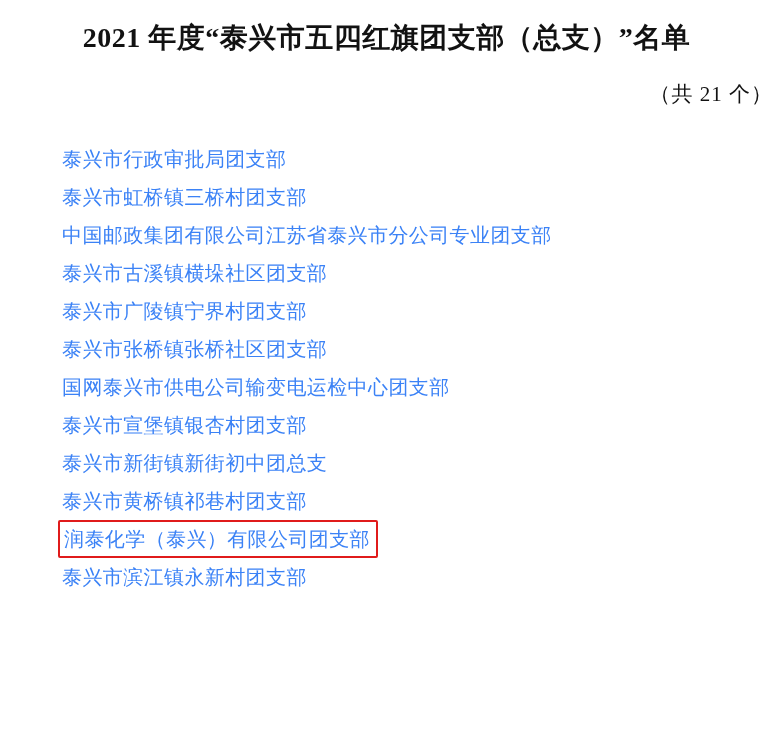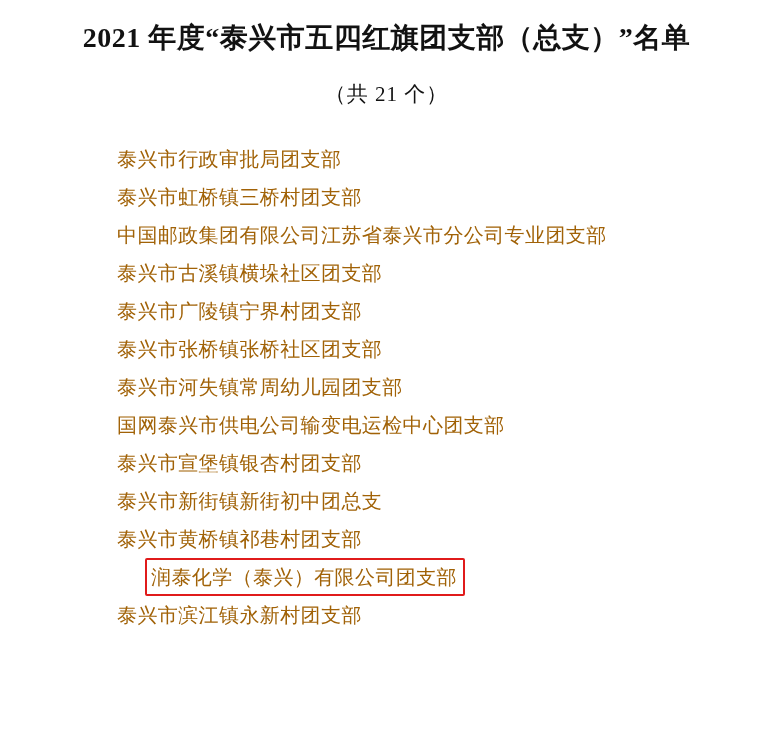--- a/index.html
+++ b/index.html
@@ -28,44 +28,43 @@
     text-align: center;
     line-height: 1.42;
     letter-spacing: 0.5px;
     margin: 0;
     padding: 18px 78px 0 78px;
     color: #121212;
   }
   .doc-subtitle {
     font-family: "Liberation Serif", serif;
     font-size: 21px;
-    text-align: center;
+    text-align: right;
     margin: 0;
     padding-top: 22px;
     letter-spacing: 1px;
     color: #121212;
   }
   .list {
     margin: 0;
     padding: 32px 0 0 0;
     list-style: none;
   }
   .list-item {
     font-family: "Liberation Serif", serif;
     font-size: 20px;
     line-height: 38px;
     height: 38px;
-    padding-left: 117px;
+    padding-left: 62px;
     letter-spacing: 0.4px;
-    color: #a16207;
+    color: #3b82f6;
     white-space: nowrap;
   }
   .list-item.highlighted {
     position: relative;
-    margin-left: 32px;
   }
   .list-item.highlighted .item-text {
     display: inline-block;
     padding: 1px 6px 1px 4px;
     margin-left: -4px;
     border: 2px solid #e01b1b;
     border-radius: 2px;
     line-height: 32px;
   }
   .item-text {
@@ -81,21 +80,20 @@
 
   <div class="doc-subtitle">（共 21 个）</div>
 
   <ul class="list">
     <li class="list-item"><span class="item-text">泰兴市行政审批局团支部</span></li>
     <li class="list-item"><span class="item-text">泰兴市虹桥镇三桥村团支部</span></li>
     <li class="list-item"><span class="item-text">中国邮政集团有限公司江苏省泰兴市分公司专业团支部</span></li>
     <li class="list-item"><span class="item-text">泰兴市古溪镇横垛社区团支部</span></li>
     <li class="list-item"><span class="item-text">泰兴市广陵镇宁界村团支部</span></li>
     <li class="list-item"><span class="item-text">泰兴市张桥镇张桥社区团支部</span></li>
-    <li class="list-item"><span class="item-text">泰兴市河失镇常周幼儿园团支部</span></li>
     <li class="list-item"><span class="item-text">国网泰兴市供电公司输变电运检中心团支部</span></li>
     <li class="list-item"><span class="item-text">泰兴市宣堡镇银杏村团支部</span></li>
     <li class="list-item"><span class="item-text">泰兴市新街镇新街初中团总支</span></li>
     <li class="list-item"><span class="item-text">泰兴市黄桥镇祁巷村团支部</span></li>
     <li class="list-item highlighted"><span class="item-text">润泰化学（泰兴）有限公司团支部</span></li>
     <li class="list-item"><span class="item-text">泰兴市滨江镇永新村团支部</span></li>
   </ul>
 
 </div>
 

